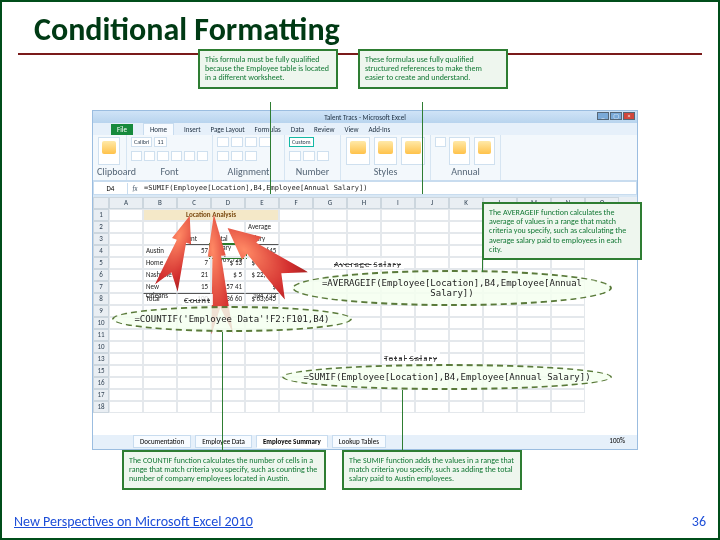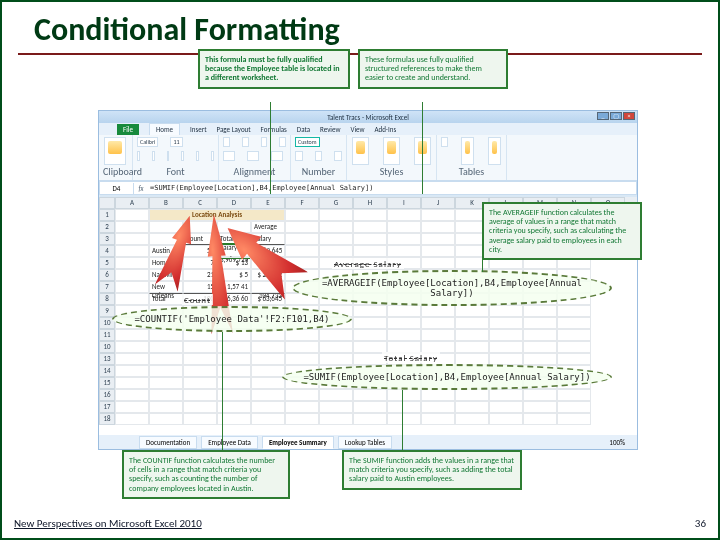--- a/index.html
+++ b/index.html
@@ -23,82 +23,82 @@
     color: #003a14;
     padding: 8px 0 0 32px;
   }
   .rule-top { height:2px; background:#7a1a1a; margin:4px 16px 0 16px; position:relative; }
   .content { position:absolute; top:60px; left:80px; right:80px; bottom:60px; }
   .callout {
     position:absolute; background:#eef6ee; border:2px solid #2e7d32;
     font-size:8px; line-height:1.15; padding:4px 5px; color:#173;
   }
   .excel {
-    position:absolute; top:48px; left:16px; right:0; height:340px;
+    position:absolute; top:48px; left:10px; right:0; height:340px;
     background:#d9e8f5; border:1px solid #9bbde0;
     font-size:8px;
   }
   .excel-titlebar { height:12px; background:linear-gradient(#cfe3f7,#b8d4ee); display:flex; align-items:center; justify-content:center; font-size:7px; color:#234; }
   .win-buttons { position:absolute; right:2px; top:1px; display:flex; gap:1px; }
   .win-buttons span { width:12px; height:8px; background:#7aa9d8; border:1px solid #567; font-size:6px; text-align:center; line-height:6px; color:#fff;}
   .win-buttons .close { background:#d0463c; }
   .ribbon-tabs { height:12px; background:#e6f0fa; display:flex; font-size:7px; color:#234; padding-left:18px; gap:10px; align-items:center; }
   .ribbon-tabs .active { background:#f7fbff; padding:1px 6px; border:1px solid #c8dcef; border-bottom:none;}
   .ribbon { height:46px; background:#f3f8fc; border-bottom:1px solid #c8dcef; display:flex; }
   .rgroup { border-right:1px solid #d6e5f2; padding:2px 4px; display:flex; flex-direction:column; justify-content:space-between; font-size:6px; color:#345; }
   .rgroup .glabel { text-align:center; color:#567; font-size:10px; }
   .rbtn-big { width:22px; height:28px; background:#fff; border:1px solid #cfe0ef; margin:0 1px; display:inline-block; position:relative;}
   .rbtn-big::after { content:""; position:absolute; top:3px; left:3px; right:3px; bottom:10px; background:linear-gradient(#ffe9a8,#ffc24a); border-radius:2px;}
-  .rrow { display:flex; gap:12px; }
+  .rrow { display:flex; gap:2px; }
   .ricon { width:12px; height:10px; background:#fff; border:1px solid #cfe0ef;}
   .formula-bar { height:14px; background:#fff; border:1px solid #c8dcef; display:flex; align-items:center; font-size:7px;}
   .namebox { width:34px; border-right:1px solid #c8dcef; text-align:center; padding:1px;}
   .fx { width:14px; text-align:center; color:#567; font-style:italic;}
   .fval { flex:1; padding-left:2px; font-family:Consolas,monospace; color:#222;}
   .grid { position:absolute; top:86px; left:0; right:0; bottom:14px; background:#fff; overflow:hidden;}
   .colhdr { display:flex; height:12px; background:#e9eef3; font-size:7px;}
   .colhdr div { flex:0 0 34px; border:1px solid #ccd6de; text-align:center; color:#345;}
   .colhdr .rowh { flex:0 0 16px;}
   .rows { }
   .row { display:flex; height:12px; font-size:7px;}
   .row .rh { flex:0 0 16px; background:#e9eef3; border:1px solid #ccd6de; text-align:center; color:#345;}
   .row .c { flex:0 0 34px; border:1px solid #e4e8ec; padding:0 2px; text-align:right; color:#222;}
   .row .c.l { text-align:left; }
   .row .c.head { background:#f4e8c8; color:#7a4a10; font-weight:bold; text-align:center;}
-  .sheet-tabs { position:absolute; bottom:0; left:0; right:0; height:14px; background:#e6f0fa; display:flex; align-items:center; font-size:7px; gap:4px; padding-left:40px;}
+  .sheet-tabs { position:absolute; bottom:0; left:0; right:0; height:14px; background:#e6f0fa; display:flex; align-items:flex-start; font-size:7px; gap:4px; padding-left:40px;}
   .sheet-tabs span { padding:1px 6px; border:1px solid #c8dcef; background:#f7fbff;}
   .sheet-tabs .active { background:#fff; font-weight:bold; border-bottom:1px solid #fff;}
   .oval-callout {
     position:absolute; border:2px dashed #5a7a3a; border-radius:50% / 50%;
     background:rgba(245,255,240,0.85); padding:6px 14px;
     font-family:Consolas,monospace; font-size:9px; color:#222; text-align:center;
   }
   .oval-label { position:absolute; font-size:9px; font-family:Calibri; color:#333; background:rgba(255,255,255,0.8); padding:0 2px; letter-spacing:1px;}
   .red-shape {
     position:absolute; background:radial-gradient(ellipse at 40% 30%, #ff8a65, #d32f2f 60%, #8e1b1b);
     clip-path: polygon(50% 0%, 75% 35%, 62% 35%, 80% 100%, 50% 78%, 20% 100%, 38% 35%, 25% 35%);
     filter: drop-shadow(1px 2px 2px rgba(0,0,0,0.3));
   }
   .conn { position:absolute; width:1px; background:#2e7d32; }
   .footer {
     position:absolute; bottom:8px; left:12px; right:12px;
     display:flex; justify-content:space-between;
-    font-size:11px; color:#0f172a;
+    font-size:14px; color:#1d4ed8;
   }
   .footer .src { text-decoration: underline; }
 </style>
 </head>
 <body>
 
 <div class="slide">
   <div class="title">Conditional Formatting</div>
 
   <div class="rule-top">
 
-    <div class="callout" style="top:-4px; left:180px; width:152px;font-weight:bold;">This formula must be fully qualified because the Employee table is located in a different worksheet.</div>
+    <div class="callout" style="top:-4px; left:180px; width:140px;">This formula must be fully qualified because the Employee table is located in a different worksheet.</div>
     <div class="callout" style="top:-4px; left:340px; width:150px;">These formulas use fully qualified structured references to make them easier to create and understand.</div>
   </div>
 
   <div class="content">
 
     <div class="excel">
       <div class="excel-titlebar">
         <span>Talent Tracs - Microsoft Excel</span>
         <div class="win-buttons">
           <span>_</span>
@@ -169,21 +169,21 @@
             <div class="rbtn-big" style="width:26px;"></div>
           </div>
           <div class="glabel">Styles</div>
         </div>
         <div class="rgroup" style="width:70px;">
           <div class="rrow">
             <div class="ricon"></div>
             <div class="rbtn-big" style="width:22px;"></div>
             <div class="rbtn-big" style="width:22px;"></div>
           </div>
-          <div class="glabel">Tables</div>
+          <div class="glabel">Annual</div>
         </div>
       </div>
       <div class="formula-bar">
         <div class="namebox">D4</div>
         <div class="fx">fx</div>
         <div class="fval">=SUMIF(Employee[Location],B4,Employee[Annual Salary])</div>
       </div>
 
       <div class="grid">
         <div class="colhdr">
@@ -420,37 +420,20 @@
               <div class="c"></div>
               <div class="c"></div>
               <div class="c"></div>
               <div class="c"></div>
               <div class="c"></div>
               <div class="c"></div>
               <div class="c"></div>
               <div class="c"></div>
             </div>
           <div class="row">
-              <div class="rh">14</div>
-              <div class="c"></div>
-              <div class="c"></div>
-              <div class="c"></div>
-              <div class="c"></div>
-              <div class="c"></div>
-              <div class="c"></div>
-              <div class="c"></div>
-              <div class="c"></div>
-              <div class="c"></div>
-              <div class="c"></div>
-              <div class="c"></div>
-              <div class="c"></div>
-              <div class="c"></div>
-              <div class="c"></div>
-            </div>
-          <div class="row">
               <div class="rh">15</div>
               <div class="c"></div>
               <div class="c"></div>
               <div class="c"></div>
               <div class="c"></div>
               <div class="c"></div>
               <div class="c"></div>
               <div class="c"></div>
               <div class="c"></div>
               <div class="c"></div>
@@ -538,21 +521,21 @@
 
     <div class="oval-label" style="top:290px; left:300px; text-decoration:line-through dashed;">Total Salary</div>
     <div class="oval-callout" style="top:302px; left:200px; width:330px;">=SUMIF(Employee[Location],B4,Employee[Annual Salary])</div>
 
     <div class="conn" style="top:40px; left:188px; height:92px;"></div>
     <div class="conn" style="top:40px; left:340px; height:92px;"></div>
     <div class="conn" style="top:196px; left:400px; height:14px;"></div>
     <div class="conn" style="top:270px; left:140px; height:120px;"></div>
     <div class="conn" style="top:328px; left:320px; height:62px;"></div>
 
-    <div class="callout" style="top:388px; left:40px; width:168px;">The COUNTIF function calculates the number of cells in a range that match criteria you specify, such as counting the number of company employees located in Austin.</div>
+    <div class="callout" style="top:388px; left:40px; width:204px;">The COUNTIF function calculates the number of cells in a range that match criteria you specify, such as counting the number of company employees located in Austin.</div>
     <div class="callout" style="top:388px; left:260px; width:180px;">The SUMIF function adds the values in a range that match criteria you specify, such as adding the total salary paid to Austin employees.</div>
 
   </div>
 
   <div class="footer">
     <span class="src">New Perspectives on Microsoft Excel 2010</span>
     <span>36</span>
   </div>
 </div>
 

